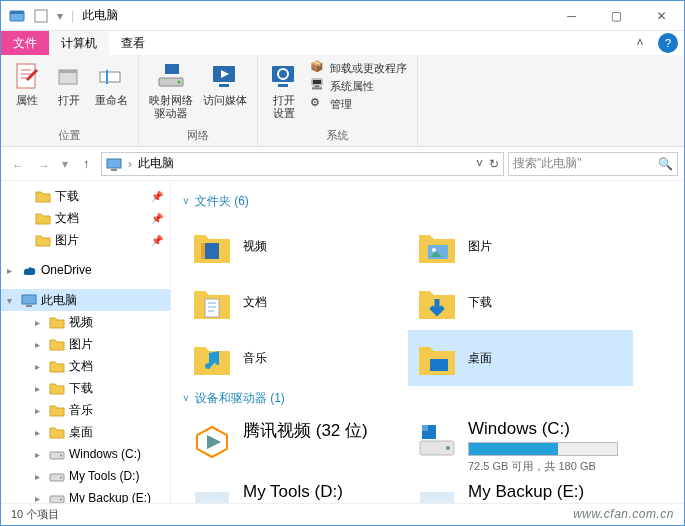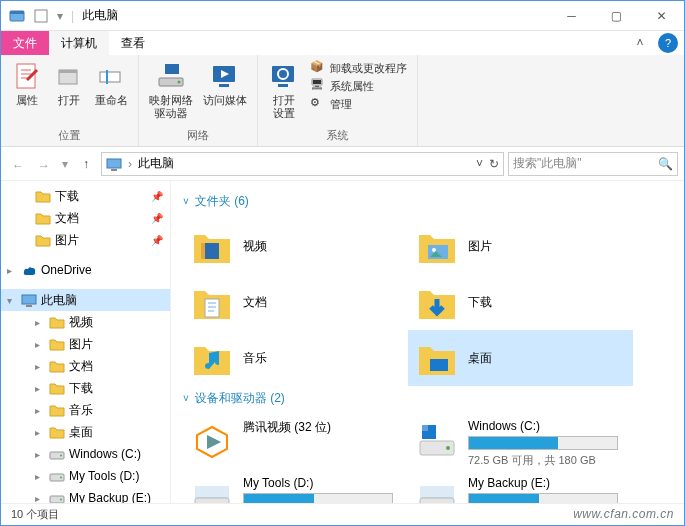--- a/index.html
+++ b/index.html
@@ -60,21 +60,21 @@
 .section-header .chev { font-size: 10px; }
 .grid { display: flex; flex-wrap: wrap; }
 .folder-item { width: 225px; height: 56px; display: flex; align-items: center; gap: 10px; padding: 4px 8px; }
 .folder-item.selected { background: #cde8ff; }
 .folder-item .ficon { width: 42px; height: 42px; flex-shrink: 0; }
 .folder-item .ftext .name { font-size: 12px; }
 
 .drive-item { width: 225px; padding: 4px 8px; display: flex; gap: 10px; align-items: flex-start; }
 .drive-item .dicon { width: 42px; height: 42px; flex-shrink: 0; }
 .drive-item .dtext { flex: 1; }
-.drive-item .name { font-size: 12px; margin-bottom: 3px; }
+.drive-item .name { font-size: 17px; margin-bottom: 3px; }
 .drive-bar { width: 150px; height: 14px; border: 1px solid #bbb; background: #eee; margin-bottom: 3px; }
 .drive-bar .fill { height: 100%; background: #26a0da; }
 .drive-item .sub { font-size: 11px; color: #666; }
 
 
 .statusbar { height: 22px; border-top: 1px solid #eee; display: flex; align-items: center; padding: 0 10px; font-size: 11px; color: #444; position: absolute; bottom: 0; left: 0; right: 0; background: #fff; }
 .watermark { position: absolute; bottom: 4px; right: 10px; color: #717c7f; font-size: 12px; font-style: italic; letter-spacing: 0.5px; }
 
 
 .svg { display: block; }
@@ -402,21 +402,21 @@
               <path d="M3 10 L14 10 L18 14 L39 14 L39 38 L3 38 Z" fill="#f3c94e"></path>
               <rect x="14" y="22" width="18" height="12" fill="#1979ca"></rect>
             </svg></div>
           <div class="ftext">
             <div class="name">桌面</div>
           </div>
         </div>
       </div>
       <div class="section-header">
         <span class="chev">˅</span>
-        <span>设备和驱动器 (2)</span>
+        <span>设备和驱动器 (1)</span>
       </div>
       <div class="grid">
         <div class="drive-item">
           <div class="dicon"><svg width="42" height="42">
               <polygon points="21,8 36,16 36,30 21,38 6,30 6,16" fill="#fff" stroke="#ff8a00" stroke-width="2"></polygon>
               <polygon points="16,16 16,30 30,23" fill="#1e9bd6"></polygon>
               <polygon points="16,16 16,30 30,23" fill="#ff8a00" opacity="0.3"></polygon>
             </svg></div>
           <div class="dtext">
             <div class="name">腾讯视频 (32 位)</div>

